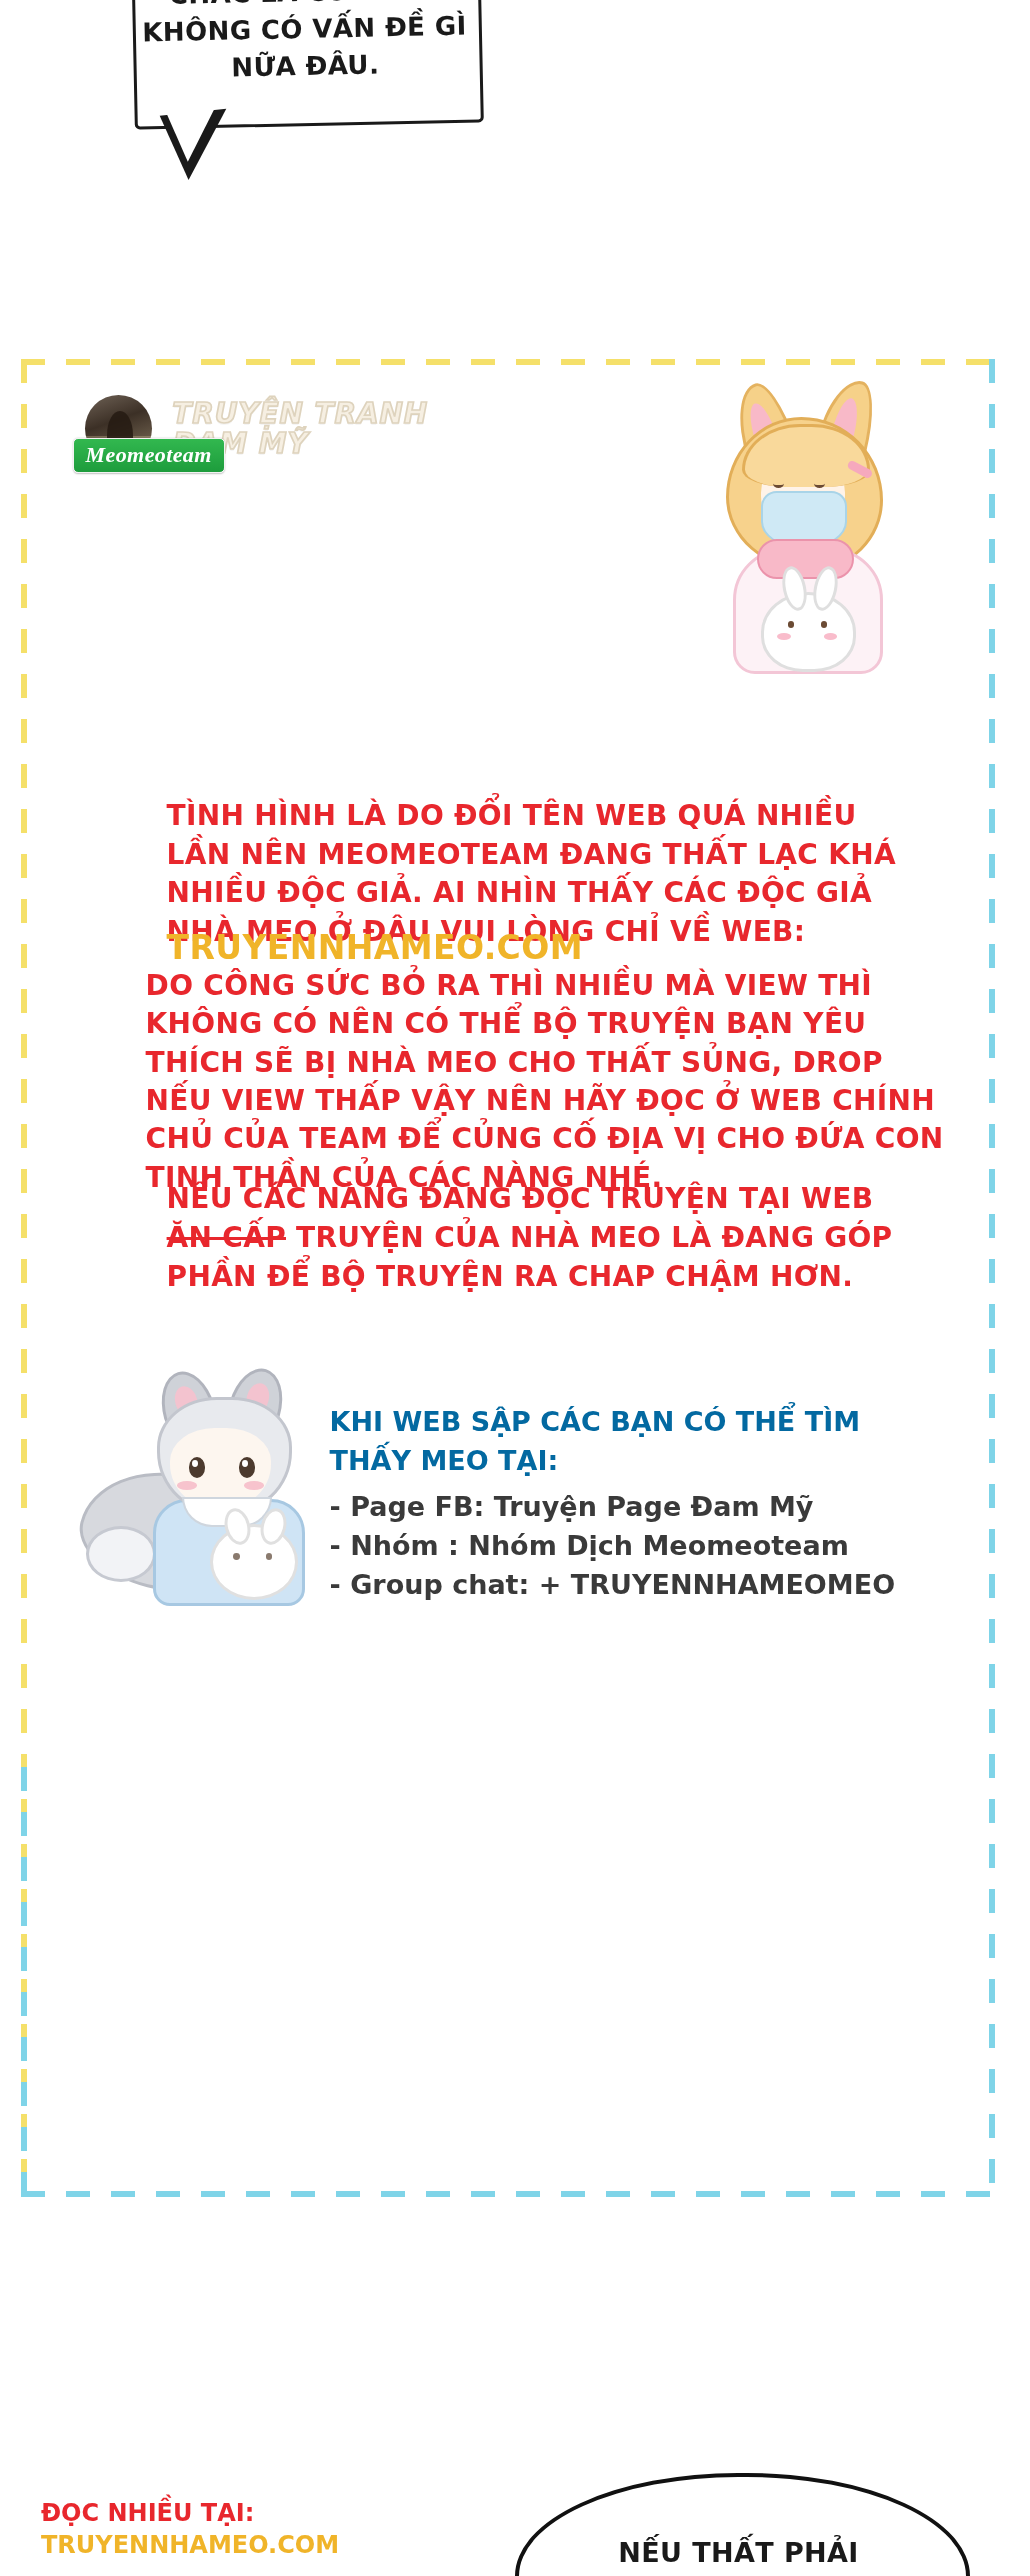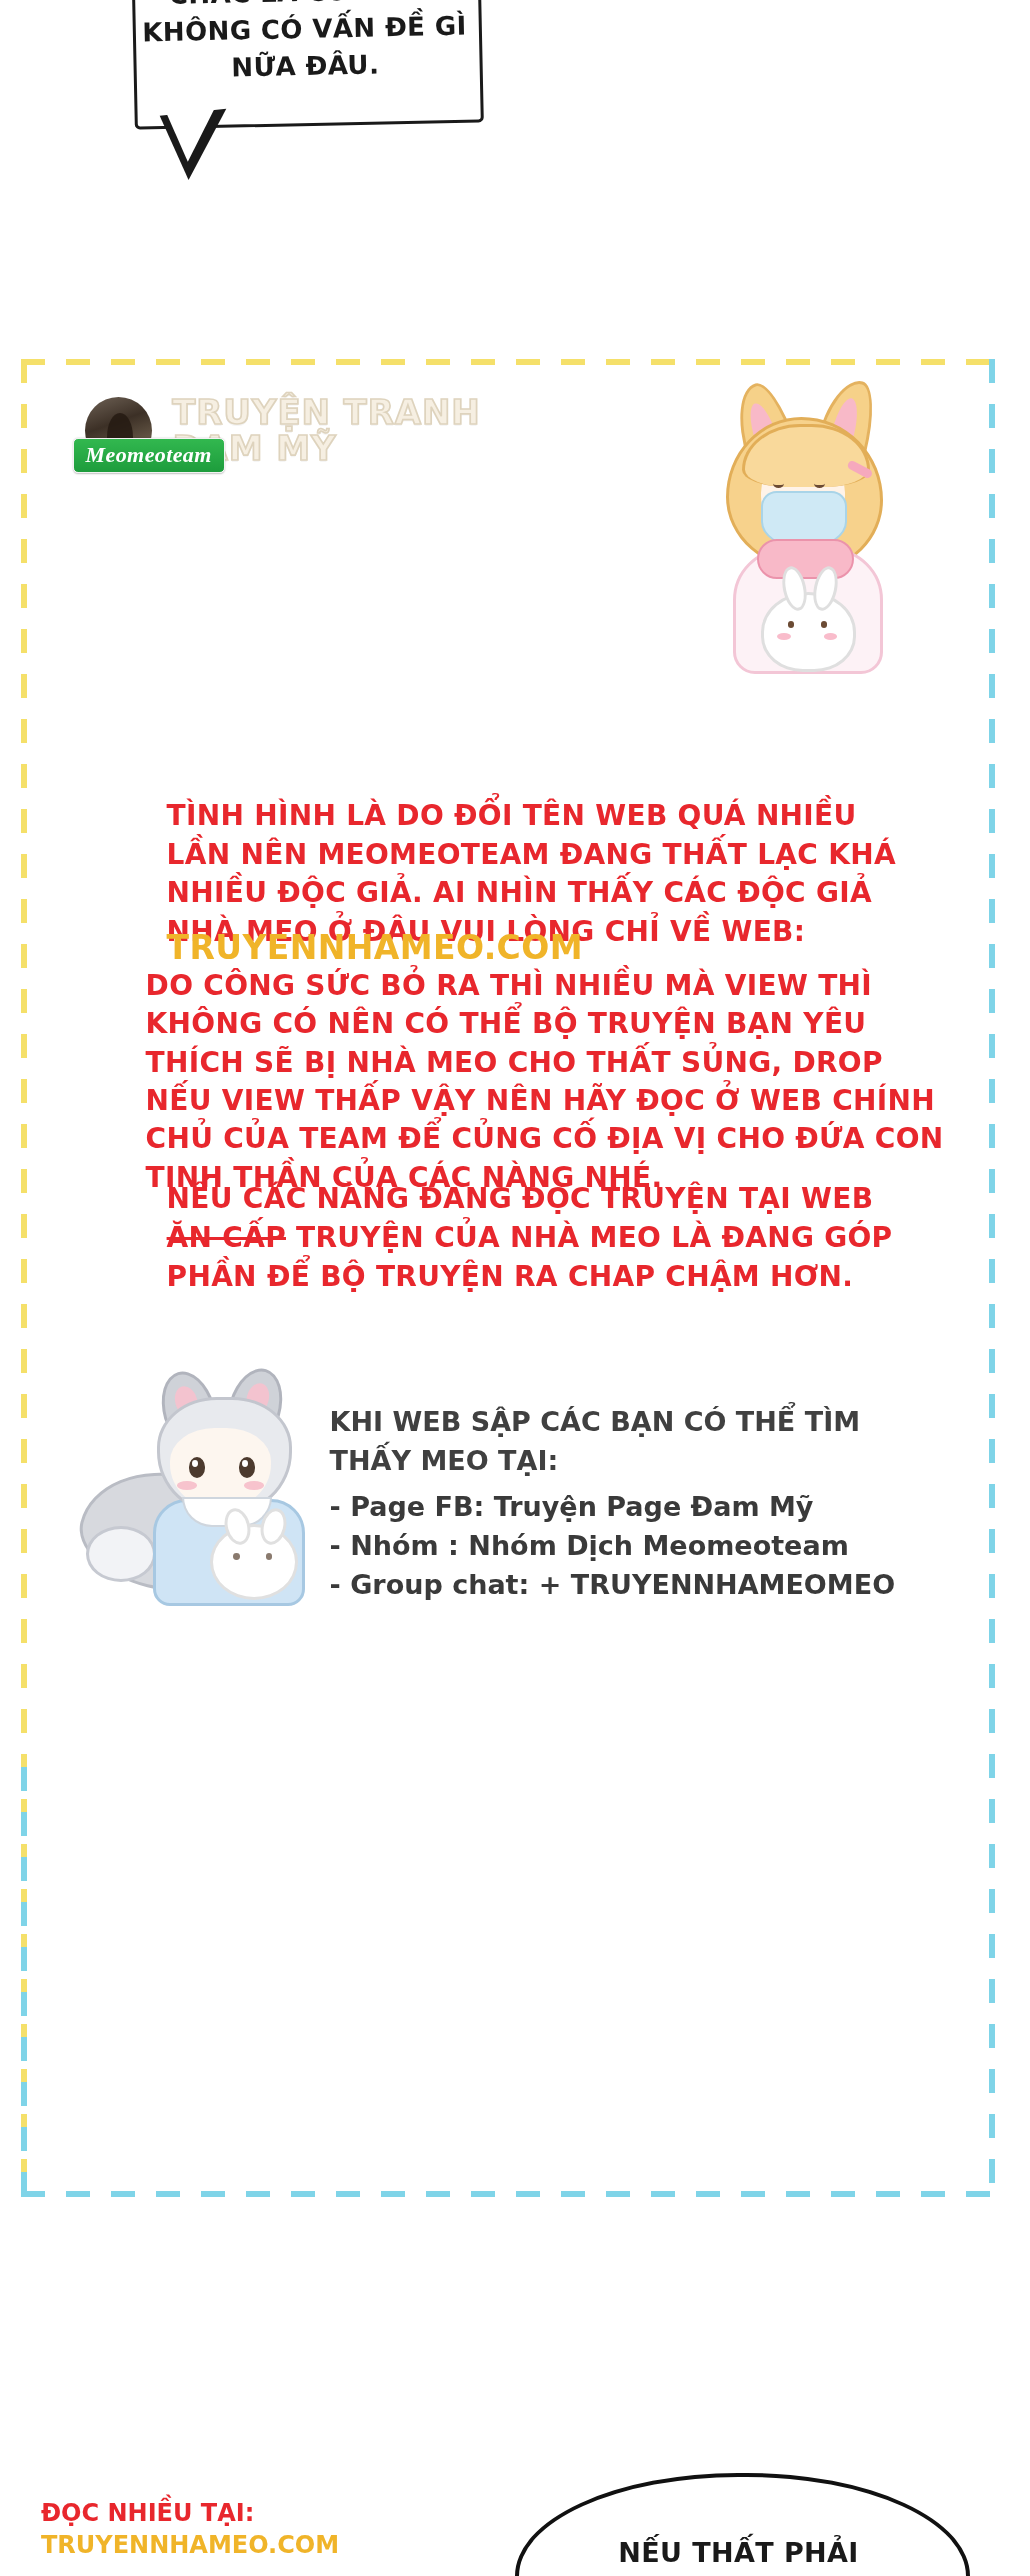--- a/index.html
+++ b/index.html
@@ -156,27 +156,28 @@
     font-size: 22px;
     padding: 2.6px 12px 4.3px 12px;
     border-radius: 5.2px;
     border: 1.7px solid #f2f2f2;
     box-shadow: 0 0.9px 1.7px rgba(0,0,0,.25);
     letter-spacing: 0.4px;
   }
   .wm-title {
     font-family: "DejaVu Sans", sans-serif;
     font-weight: bold;
-    font-size: 34px;
+    font-size: 28px;
     line-height: 1.05;
     color: #f6efe2;
     -webkit-text-stroke: 1.7px #ded3bd;
     letter-spacing: 0.9px;
     padding-left: 10.3px;
     text-shadow: 0 1.7px 0 rgba(0,0,0,.04);
+    font-style: italic;
   }
   .wm-title span { display: block; white-space: nowrap; }
 
   
   .girl {
     position: absolute;
     right: 94px;
     top: 17px;
     width: 197px;
     height: 318px;
@@ -346,21 +347,21 @@
   .contact {
     position: absolute;
     left: 309px; top: 1043px;
     width: 601px;
     font-family: "DejaVu Sans", sans-serif;
     font-weight: bold;
     font-size: 27px;
     line-height: 1.45;
     color: #3a3a3a;
   }
-  .contact .hd { color: #404040; }
+  .contact .hd { color: #0369a1; }
   .contact ul { list-style: none; margin: 6.9px 0 0 0; padding: 0; }
   .contact li { font-weight: bold; }
   .contact li .ind { display: inline-block; width: 129px; }
 
   
   .wolf {
     position: absolute;
     left: 60px; top: 1009px;
     width: 249px; height: 232px;
   }

